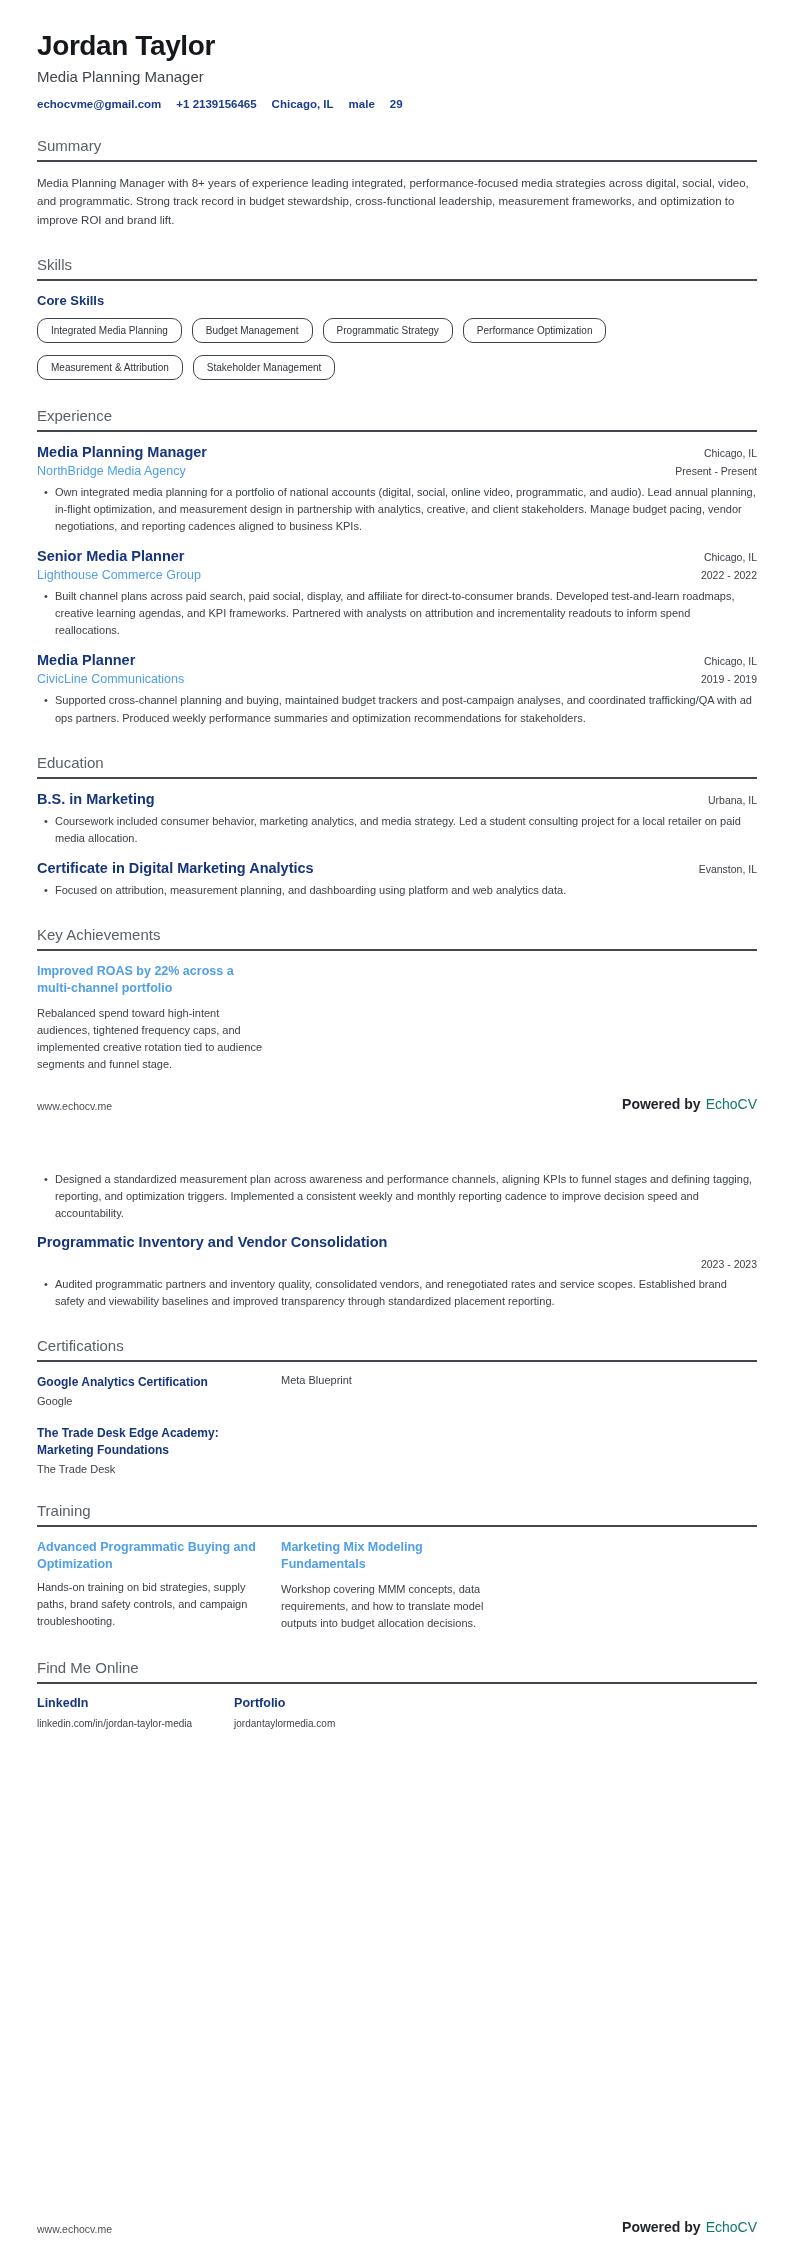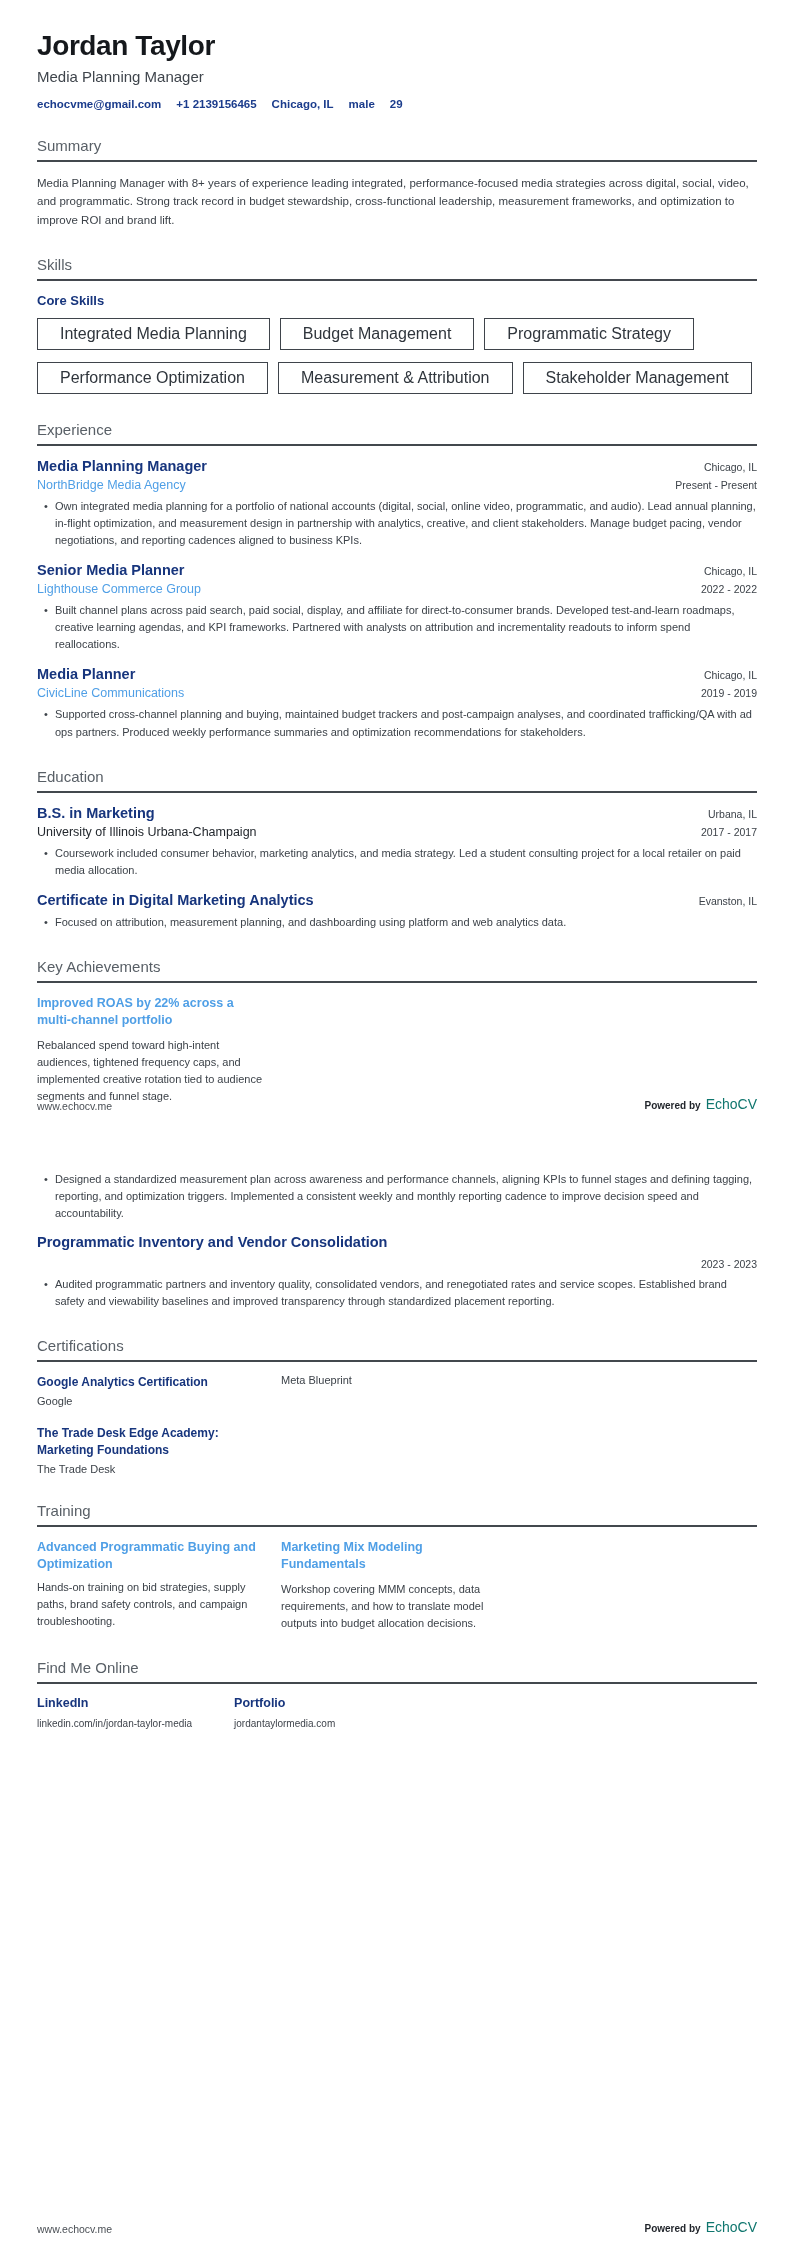--- a/index.html
+++ b/index.html
@@ -57,23 +57,23 @@
   
   .skills-group-title {
     font-size: 13px;
     font-weight: 700;
     color: #17357d;
     margin: 0 0 10px 0;
   }
   .chips { display: flex; flex-wrap: wrap; gap: 12px 10px; }
   .chip {
     border: 1.5px solid #3f444b;
-    border-radius: 0;
-    padding: 6px 22px;
-    font-size: 16px;
+    border-radius: 10px;
+    padding: 6px 13px;
+    font-size: 10px;
     color: #2f353c;
     background: #fff;
     white-space: nowrap;
   }
 
   
   .entry { margin-bottom: 13px; }
   .entry:last-child { margin-bottom: 0; }
   .entry-row {
     display: flex;
@@ -159,21 +159,21 @@
     position: absolute;
     left: 37px;
     right: 37px;
     bottom: 11px;
     display: flex;
     justify-content: space-between;
     align-items: flex-end;
   }
   .footer-site { font-size: 10.5px; color: #4a4f55; }
   .footer-powered { display: flex; align-items: baseline; gap: 5px; }
-  .footer-powered-prefix { font-size: 10px; font-weight: 600; color: #1f2329; }
+  .footer-powered-prefix { font-size: 14px; font-weight: 600; color: #1f2329; }
   .footer-brand { font-size: 14px; font-weight: 500; color: #0f766e; }
 </style>
 </head>
 <body>
 
 <div class="page">
 
   <header>
     <h1 class="candidate-name">Jordan Taylor</h1>
     <div class="candidate-title">Media Planning Manager</div>
@@ -259,24 +259,20 @@
 
   <section class="section">
     <h2 class="section-heading">Education</h2>
     <div class="section-body">
 
       <div class="entry">
         <div class="entry-row">
           <span class="entry-title">B.S. in Marketing</span>
           <span class="entry-meta">Urbana, IL</span>
         </div>
-        <div class="entry-row entry-sub">
-          <span class="school-name">University of Illinois Urbana-Champaign</span>
-          <span class="entry-meta">2017 - 2017</span>
-        </div>
         <ul class="bullets">
           <li>Coursework included consumer behavior, marketing analytics, and media strategy. Led a student consulting project for a local retailer on paid media allocation.</li>
         </ul>
       </div>
 
       <div class="entry">
         <div class="entry-row">
           <span class="entry-title">Certificate in Digital Marketing Analytics</span>
           <span class="entry-meta">Evanston, IL</span>
         </div>

